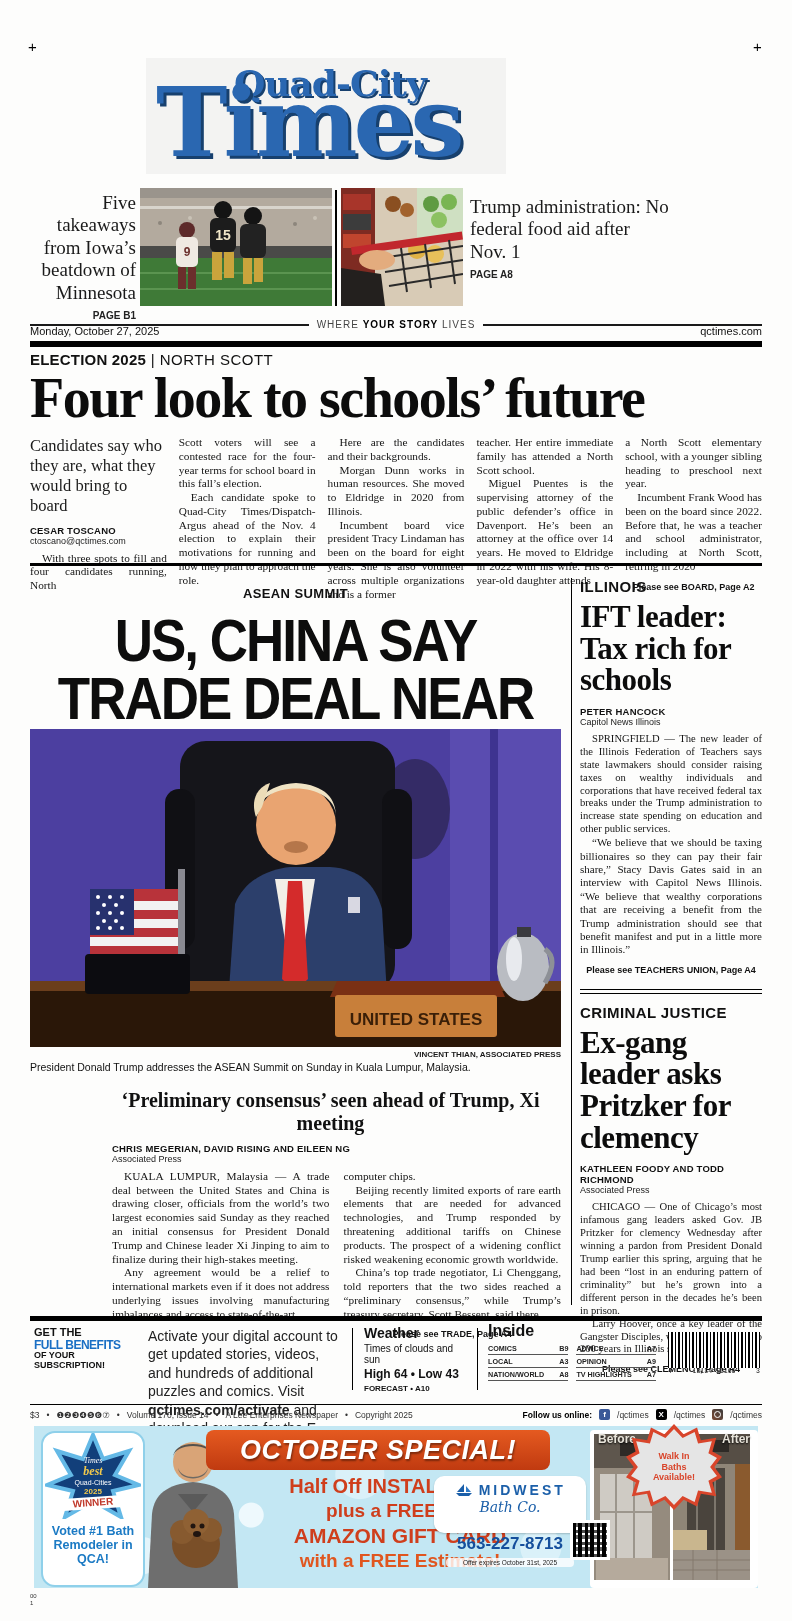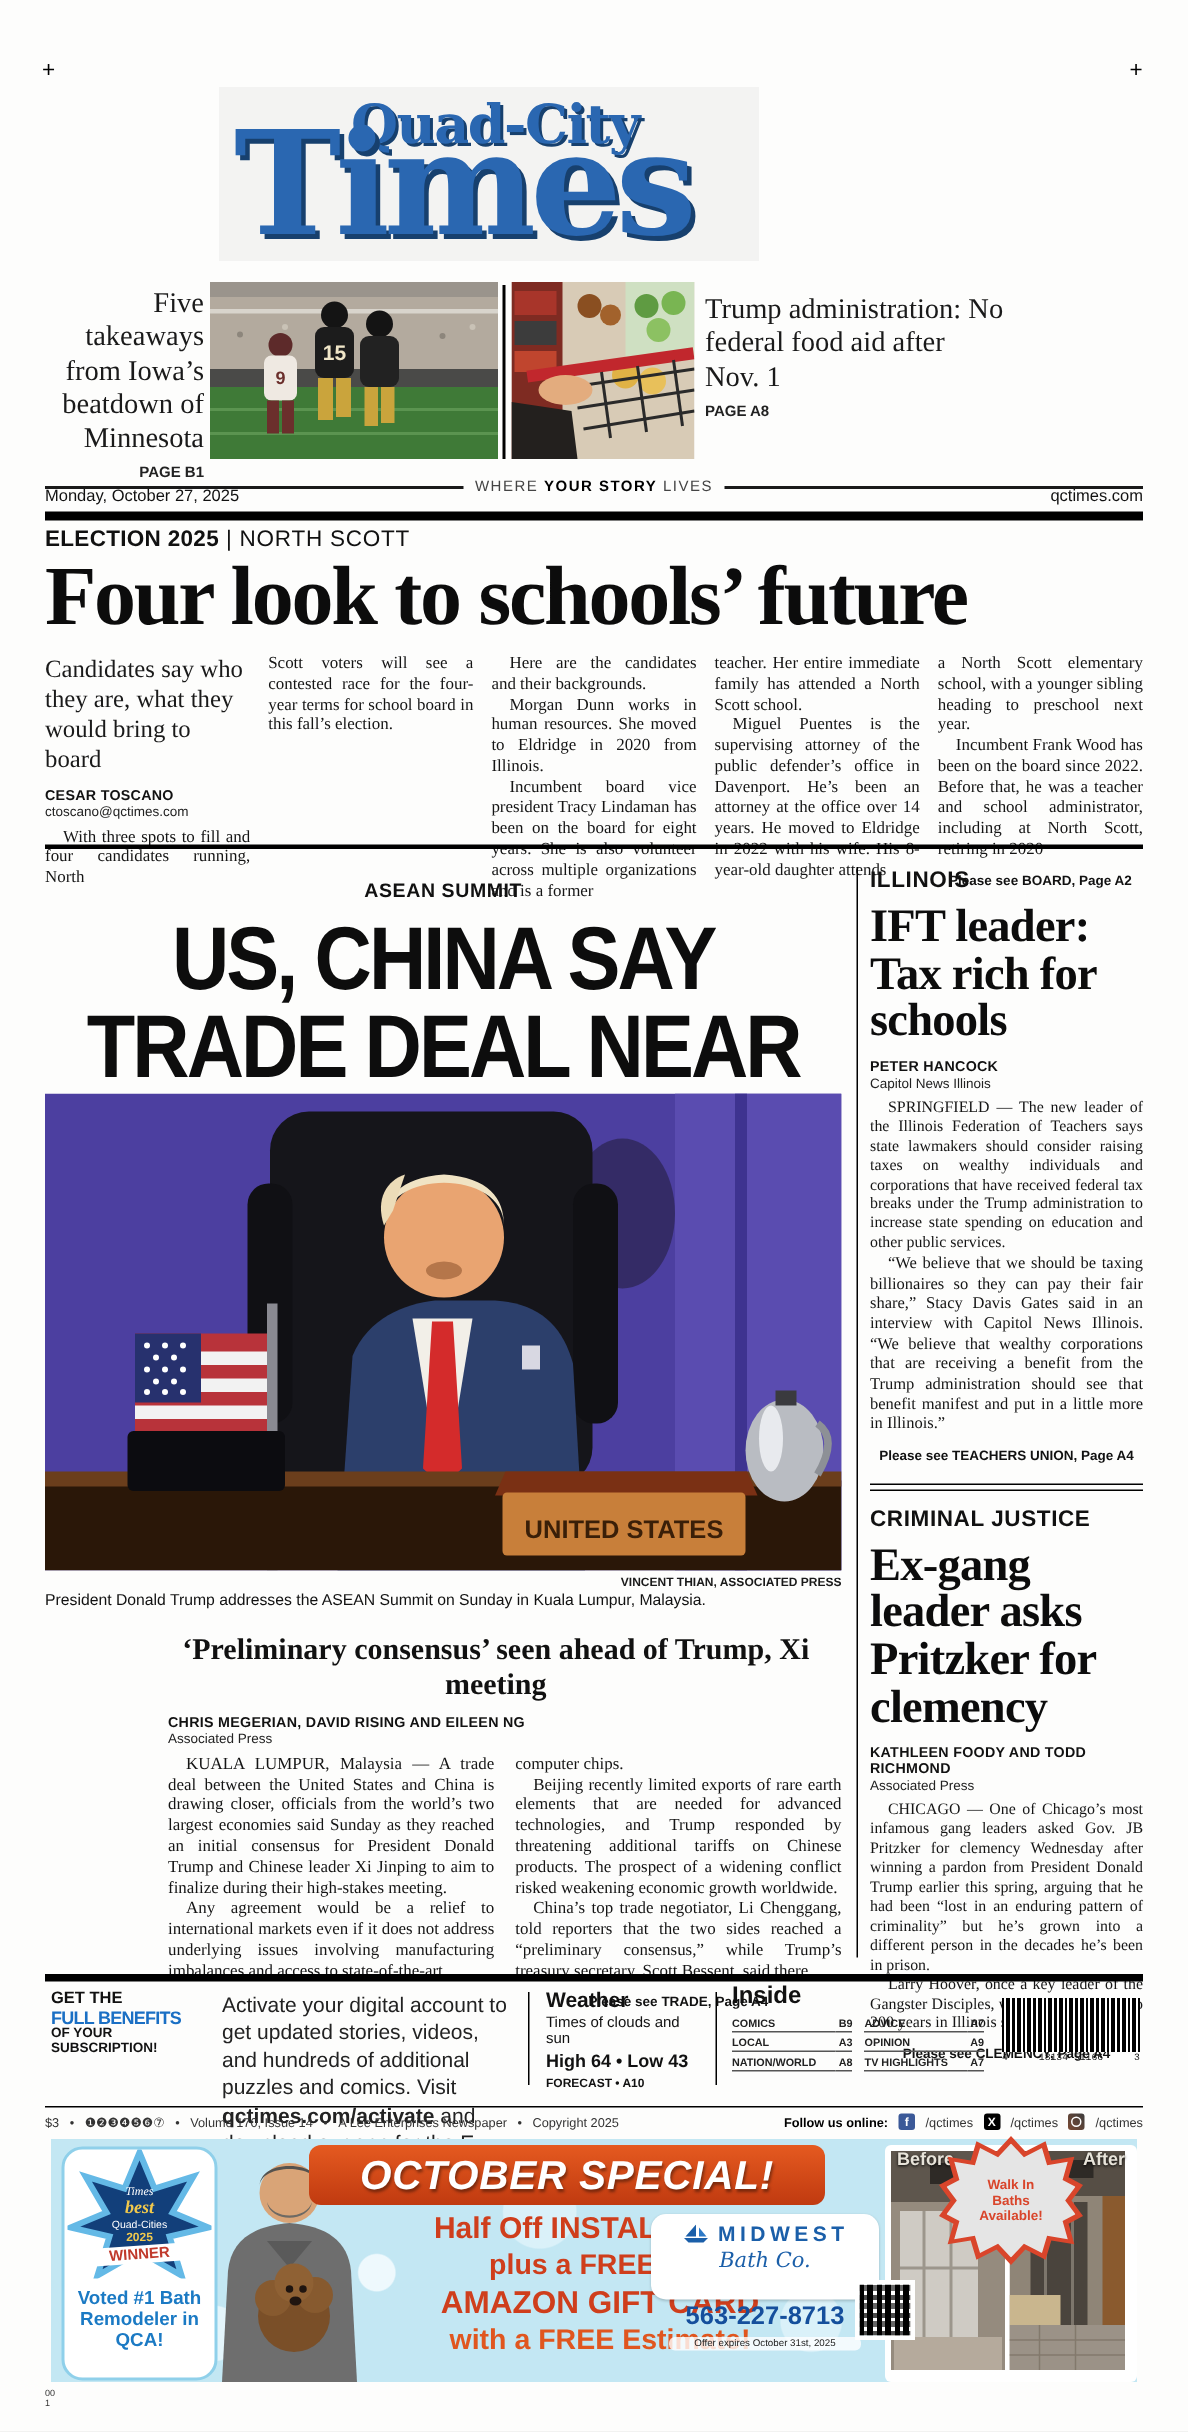--- a/index.html
+++ b/index.html
@@ -240,20 +240,21 @@
     <h1 class="serif">Four look to schools’ future</h1>
     <div class="cols5">
       <div class="col">
         <p class="deck serif">Candidates say who they are, what they would bring to board</p>
         <p class="byl">CESAR TOSCANO</p>
         <p class="byl2">ctoscano@qctimes.com</p>
         <p class="body-p serif just ind">With three spots to fill and four candidates running, North</p>
       </div>
       <div class="col">
         <p class="body-p serif just">Scott voters will see a contested race for the four-year terms for school board in this fall’s election.</p>
+        <p class="body-p serif just ind">Each candidate spoke to Quad-City Times/Dispatch-Argus ahead of the Nov. 4 election to explain their motivations for running and how they plan to approach the role.</p>
       </div>
       <div class="col">
         <p class="body-p serif just ind">Here are the candidates and their backgrounds.</p>
         <p class="body-p serif just ind">Morgan Dunn works in human resources. She moved to Eldridge in 2020 from Illinois.</p>
         <p class="body-p serif just ind">Incumbent board vice president Tracy Lindaman has been on the board for eight years. She is also volunteer across multiple organizations and is a former</p>
       </div>
       <div class="col">
         <p class="body-p serif just">teacher. Her entire immediate family has attended a North Scott school.</p>
         <p class="body-p serif just ind">Miguel Puentes is the supervising attorney of the public defender’s office in Davenport. He’s been an attorney at the office over 14 years. He moved to Eldridge in 2022 with his wife. His 8-year-old daughter attends</p>
       </div>

